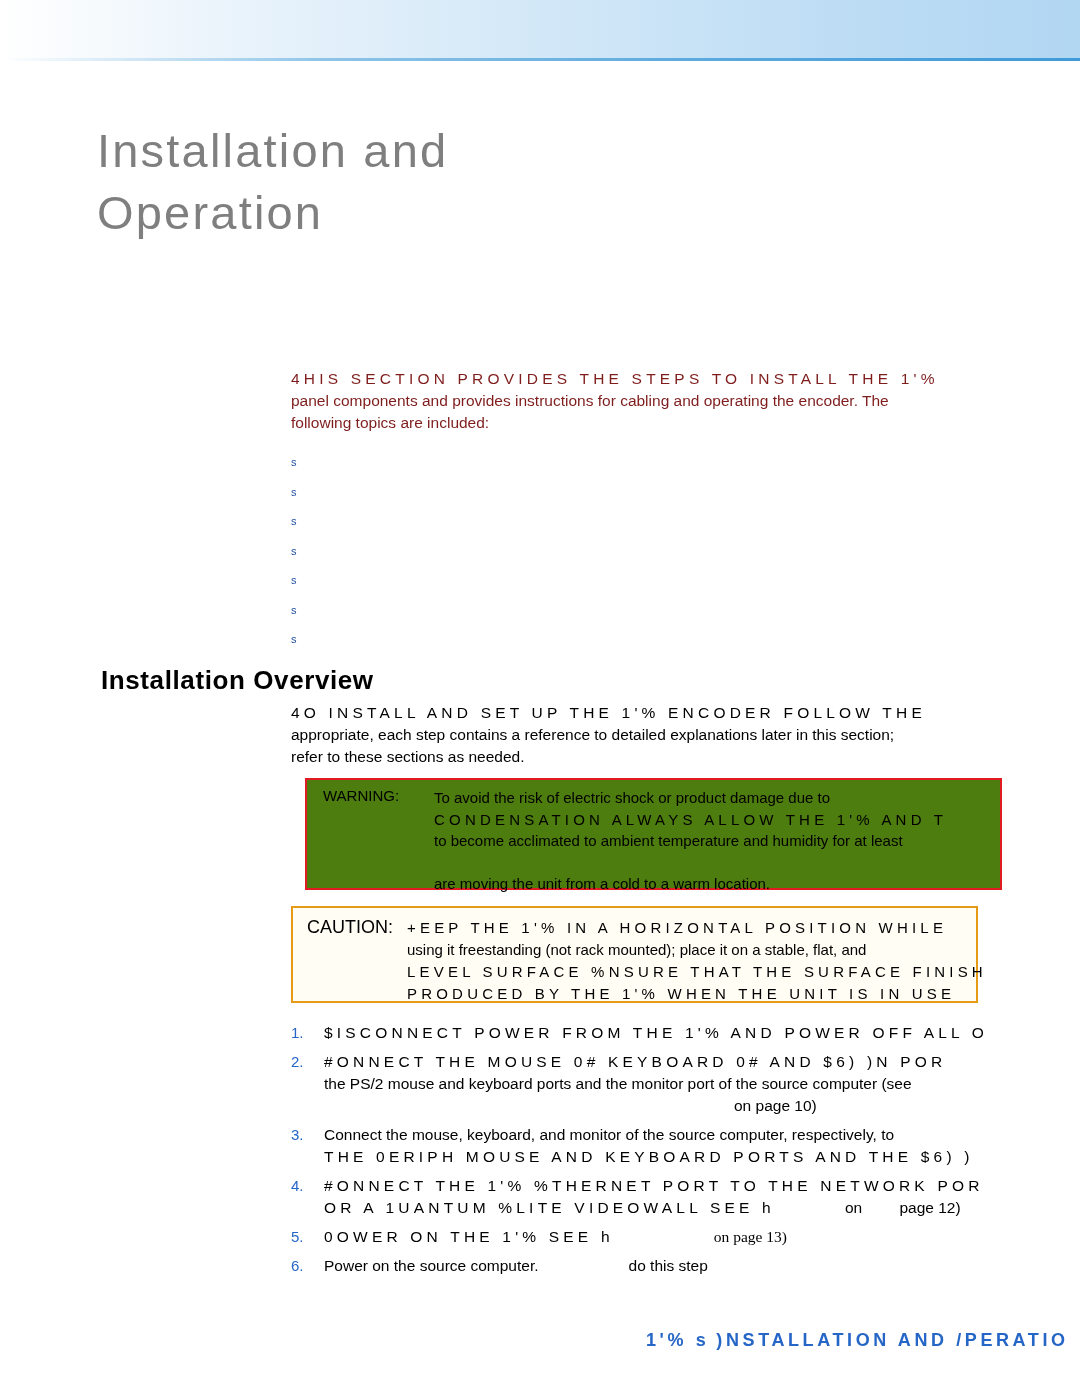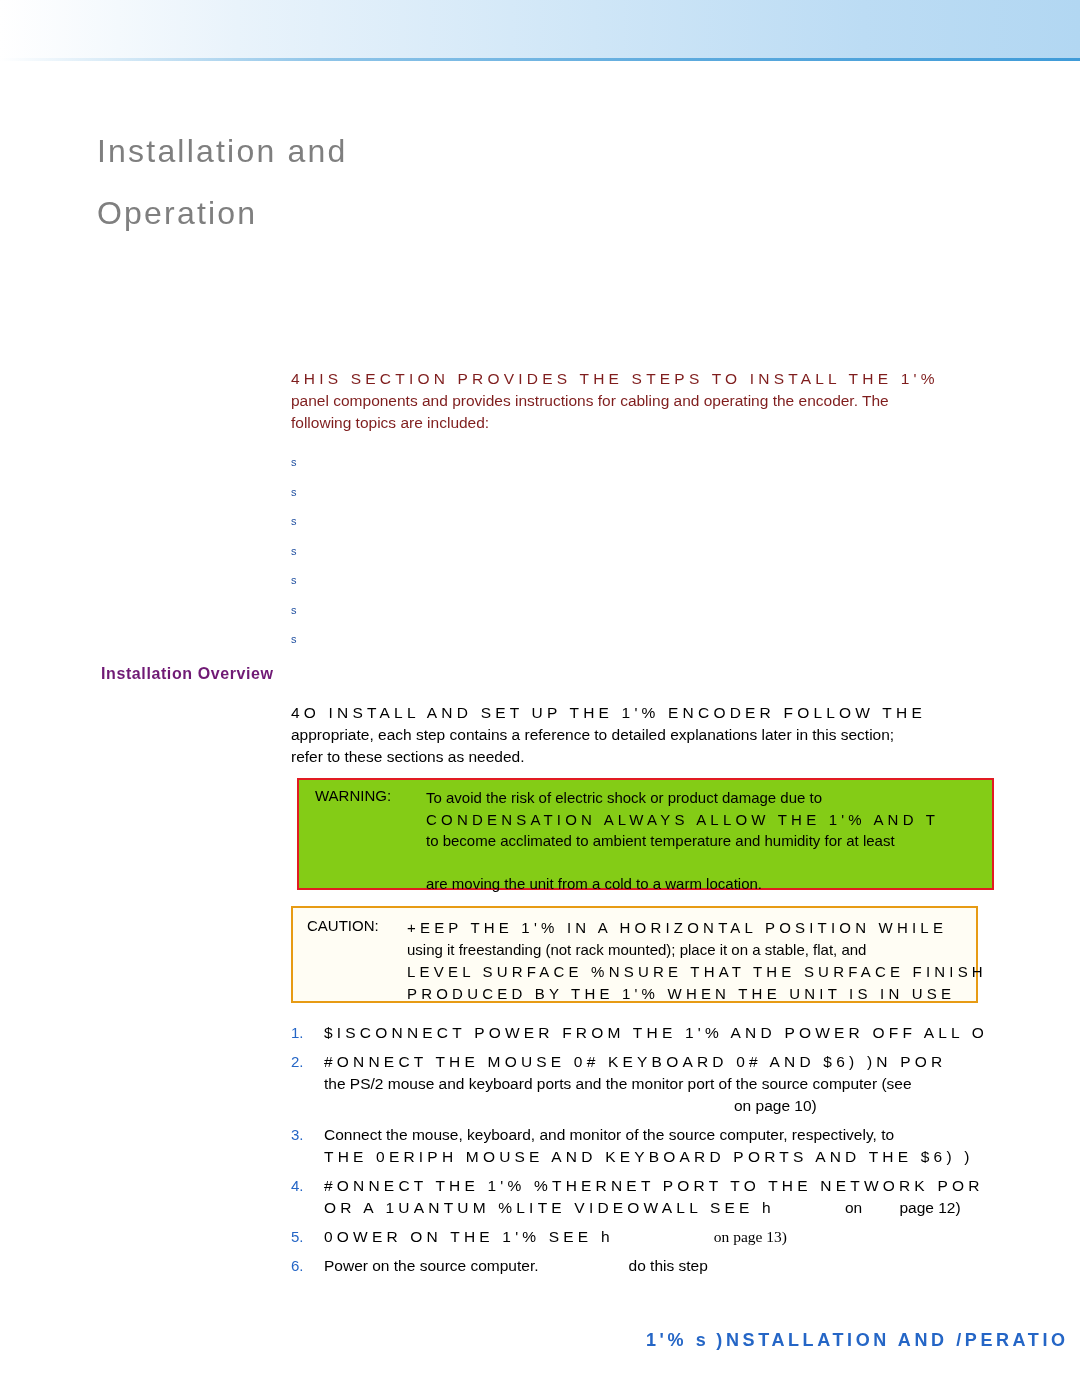--- a/index.html
+++ b/index.html
@@ -31,21 +31,21 @@
     height: 3px;
     background: linear-gradient(to right, #ffffff 0%, #8ec4e8 30%, #5ba9dd 65%, #3f9bd8 100%);
   }
 
   
   .page-title {
     position: absolute;
     left: 97px;
     top: 120px;
     width: 700px;
-    font-size: 32px;
+    font-size: 47px;
     line-height: 62px;
     font-weight: normal;
     letter-spacing: 2.2px;
     color: #7f7f7f;
   }
 
   
   .intro {
     position: absolute;
     left: 291px;
@@ -76,48 +76,48 @@
   .bullet-row .dot {
     color: #1f4fa0;
     font-size: 11px;
   }
 
   
   .section-heading {
     position: absolute;
     left: 101px;
     top: 665px;
-    font-size: 16px;
+    font-size: 26px;
     font-weight: bold;
-    color: #701a75;
+    color: #000000;
     letter-spacing: 0.6px;
   }
 
   
   .overview {
     position: absolute;
     left: 291px;
     top: 702px;
     width: 800px;
     font-size: 15.5px;
     line-height: 22px;
   }
   .overview .caps {
     letter-spacing: 4.2px;
   }
 
   
   .warn-box {
     position: absolute;
-    left: 297px;
+    left: 305px;
     top: 778px;
     width: 697px;
     height: 112px;
     border: 2px solid #e11b22;
-    background: #84cc16;
+    background: #4d7c0f;
     box-sizing: border-box;
   }
   .warn-label {
     position: absolute;
     left: 16px;
     top: 7px;
     font-size: 15px;
   }
   .warn-body {
     position: absolute;
@@ -139,21 +139,21 @@
     width: 687px;
     height: 97px;
     border: 2px solid #e79b14;
     background: #fffdf4;
     box-sizing: border-box;
   }
   .caution-label {
     position: absolute;
     left: 14px;
     top: 9px;
-    font-size: 15px;
+    font-size: 18px;
   }
   .caution-body {
     position: absolute;
     left: 114px;
     top: 9px;
     width: 980px;
     font-size: 15px;
     line-height: 22px;
   }
 

